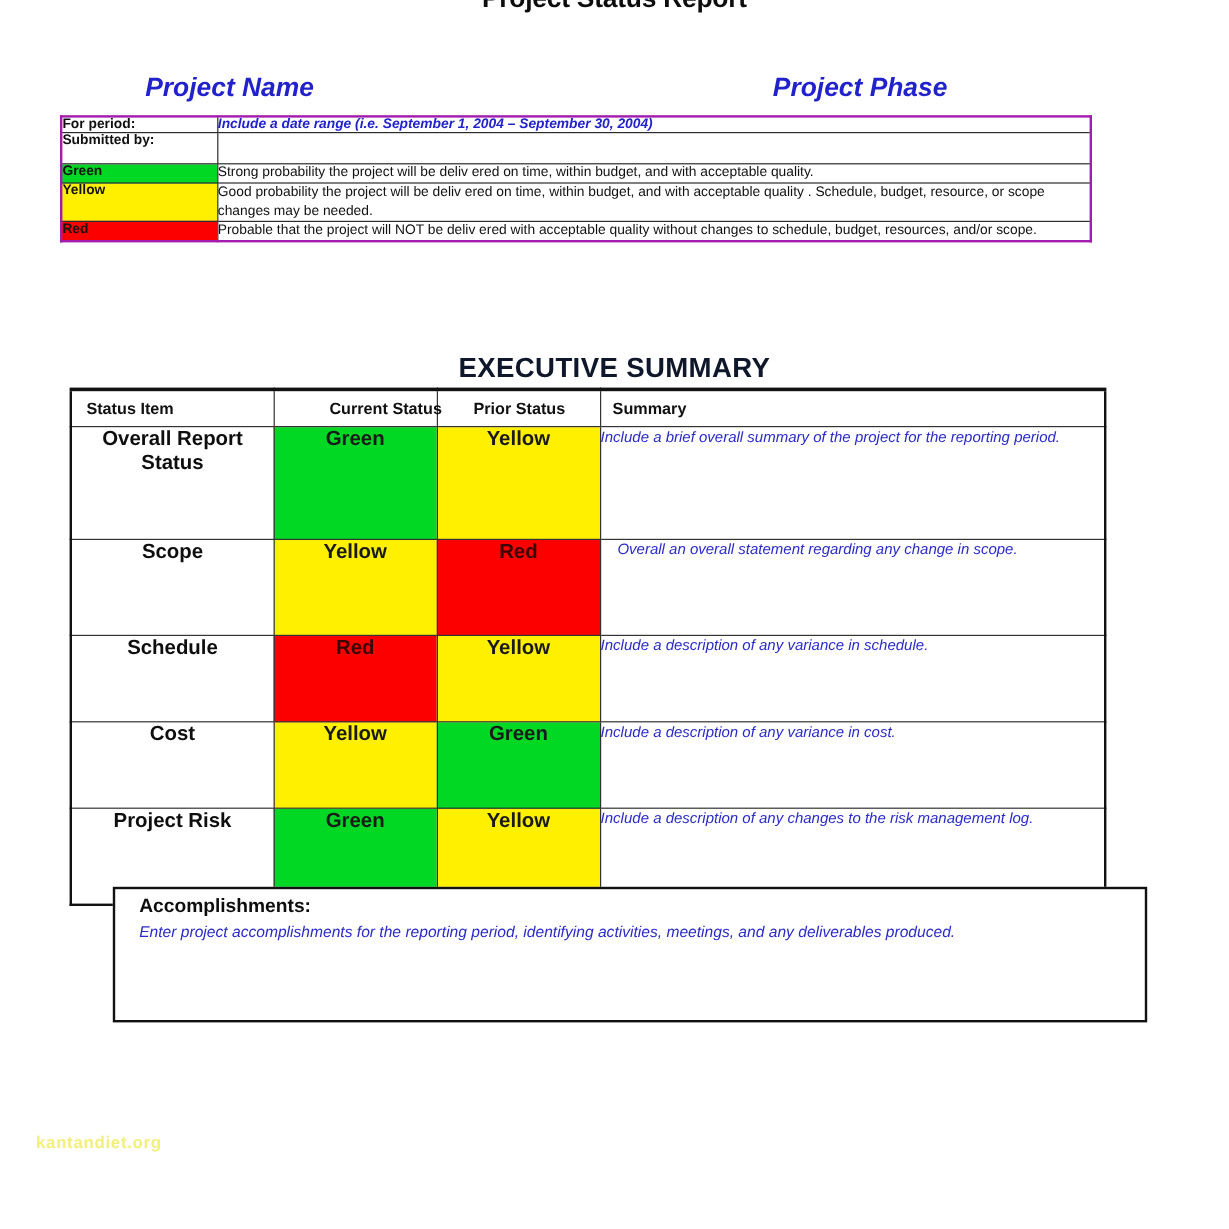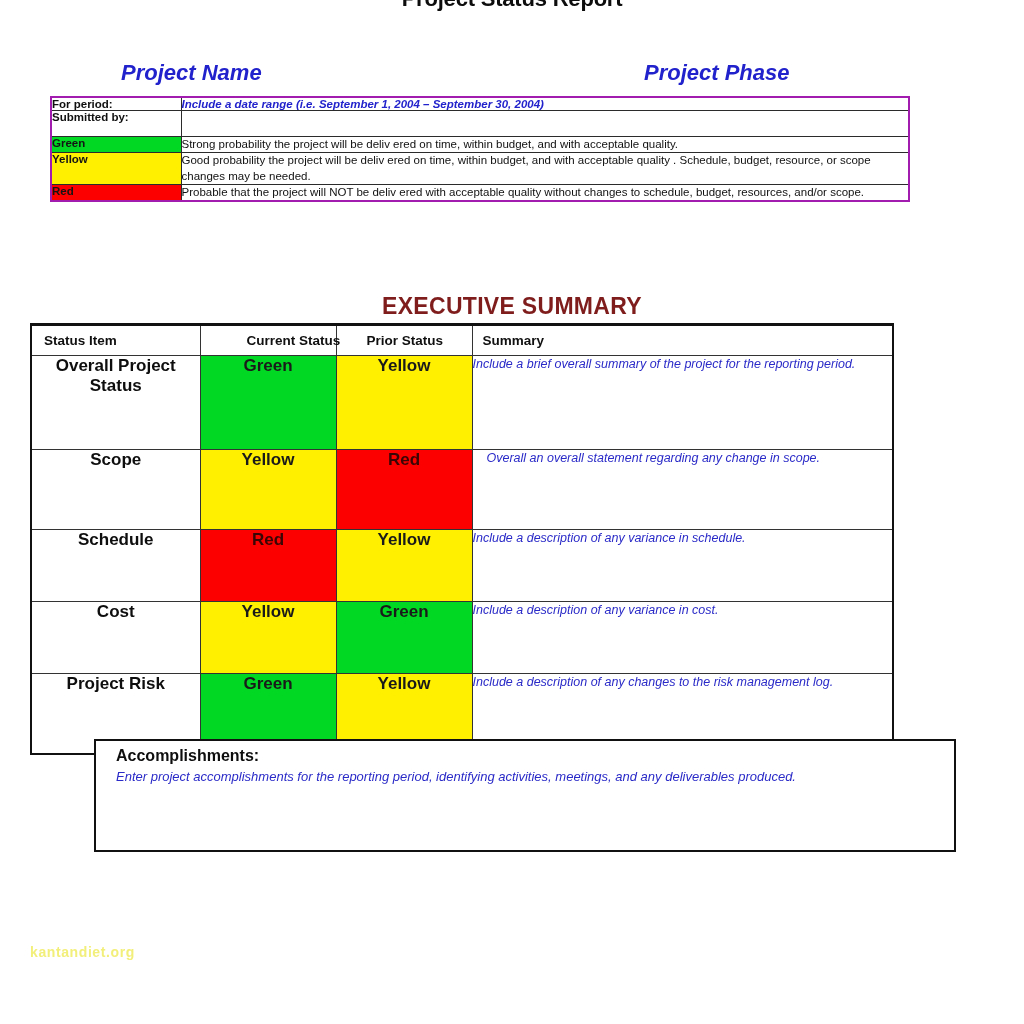--- a/index.html
+++ b/index.html
@@ -103,27 +103,27 @@
 
   
   #exec-title {
     position: absolute;
     left: 0;
     top: 293px;
     width: 1024px;
     text-align: center;
     font-size: 23px;
     font-weight: bold;
-    color: #7f1d1d;
+    color: #0f172a;
     letter-spacing: 0.3px;
   }
 
   
   #exec-table {
-    left: 30px;
+    left: 58px;
     top: 323px;
     width: 862px;
     border: 2px solid #111111;
     border-top: 3px solid #111111;
   }
   #exec-table td { border: 1px solid #333333; }
   #exec-table .col-head {
     font-size: 13.5px;
     font-weight: bold;
     color: #101010;
@@ -249,21 +249,21 @@
     <tbody>
       <tr>
         <td class="col-head c1">Status Item</td>
         <td class="col-head c2">Current Status</td>
         <td class="col-head c3">Prior Status</td>
         <td class="col-head c4">Summary</td>
       </tr>
 
       <tr style="height:94px">
         <td class="status-item">
-          <div>Overall Project</div>
+          <div>Overall Report</div>
           <div>Status</div>
         </td>
         <td class="status-cell bg-green">Green</td>
         <td class="status-cell bg-yellow">Yellow</td>
         <td class="summary-cell">Include a brief overall summary of the project for the reporting period.</td>
       </tr>
 
       <tr style="height:80px">
         <td class="status-item">Scope</td>
         <td class="status-cell bg-yellow">Yellow</td>

